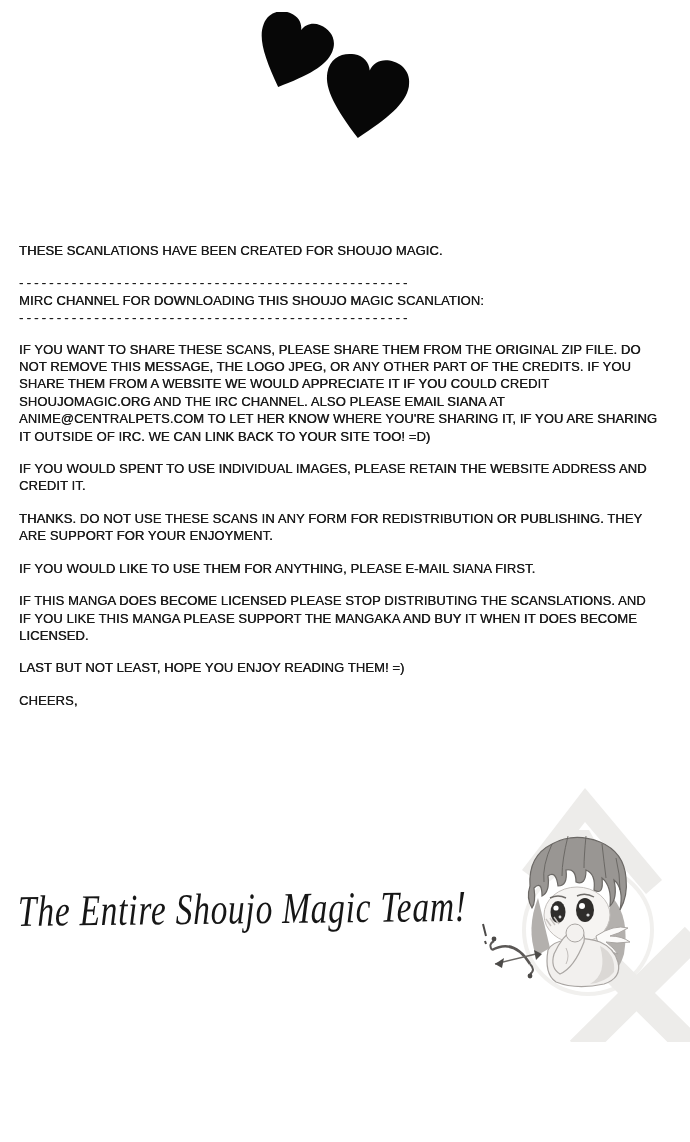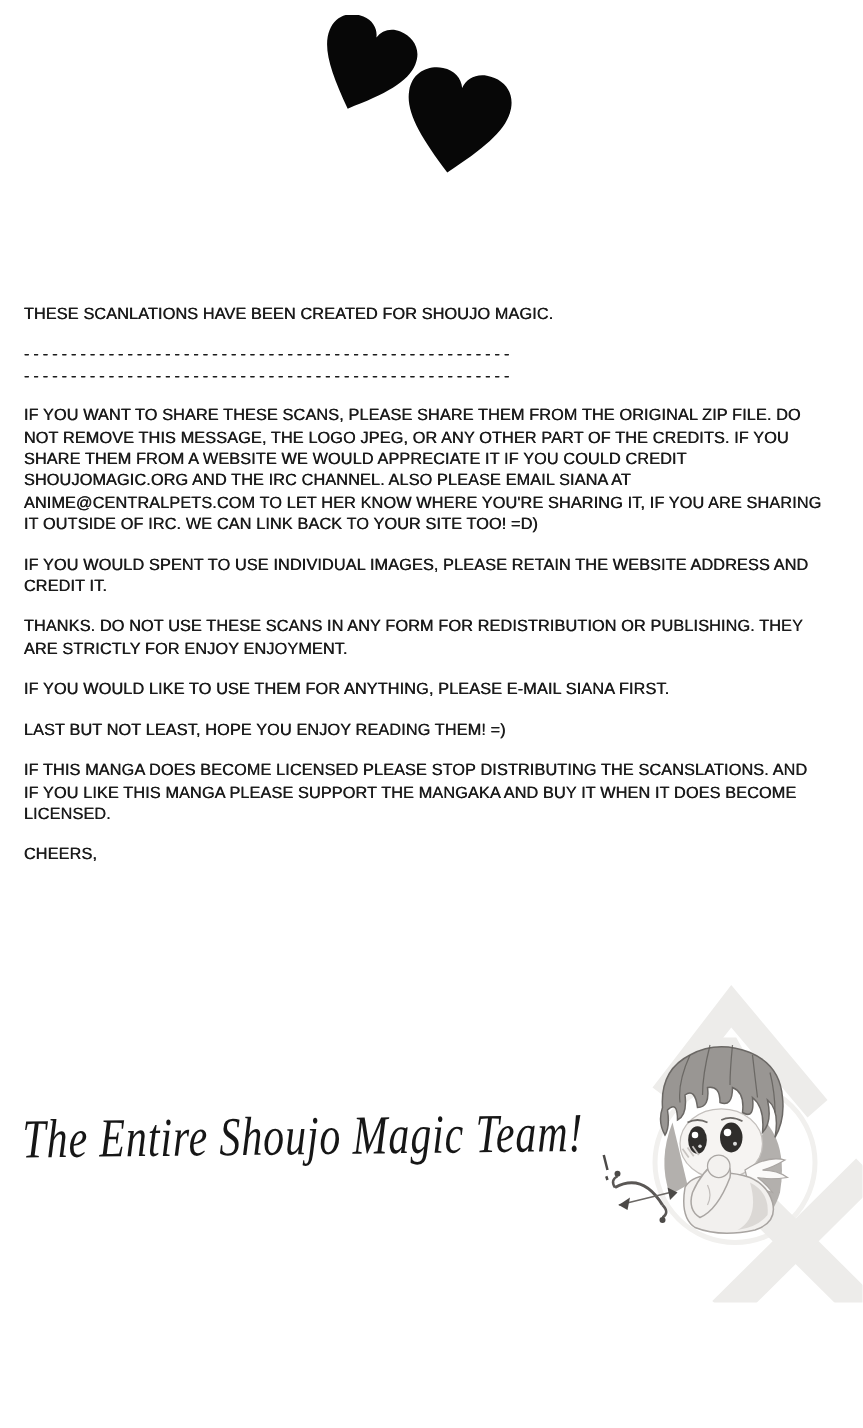--- a/index.html
+++ b/index.html
@@ -70,27 +70,28 @@
     <defs>
       <path id="heart" d="M50 90 C22 64 6 45 6 27 C6 11 18 3 31 3 C41 3 48 9 50 17 C52 9 59 3 69 3 C82 3 94 11 94 27 C94 45 78 64 50 90 Z"></path>
     </defs>
     <use href="#heart" fill="#070707" transform="translate(10,2) scale(0.84) rotate(22 50 46)"></use>
     <use href="#heart" fill="#070707" transform="translate(78,42) scale(0.94) rotate(10 50 46)"></use>
   </svg>
 
   <div class="text-block">
     <p class="intro">THESE SCANLATIONS HAVE BEEN CREATED FOR SHOUJO MAGIC.</p>
     <p class="divider top tight">----------------------------------------------------</p>
+    <p class="tight">MIRC CHANNEL FOR DOWNLOADING THIS SHOUJO MAGIC SCANLATION:</p>
     <p class="divider bottom">----------------------------------------------------</p>
     <p>IF YOU WANT TO SHARE THESE SCANS, PLEASE SHARE THEM FROM THE ORIGINAL ZIP FILE. DO NOT REMOVE THIS MESSAGE, THE LOGO JPEG, OR ANY OTHER PART OF THE CREDITS. IF YOU SHARE THEM FROM A WEBSITE WE WOULD APPRECIATE IT IF YOU COULD CREDIT SHOUJOMAGIC.ORG AND THE IRC CHANNEL. ALSO PLEASE EMAIL SIANA AT ANIME@CENTRALPETS.COM TO LET HER KNOW WHERE YOU'RE SHARING IT, IF YOU ARE SHARING IT OUTSIDE OF IRC. WE CAN LINK BACK TO YOUR SITE TOO! =D)</p>
     <p>IF YOU WOULD SPENT TO USE INDIVIDUAL IMAGES, PLEASE RETAIN THE WEBSITE ADDRESS AND CREDIT IT.</p>
-    <p>THANKS. DO NOT USE THESE SCANS IN ANY FORM FOR REDISTRIBUTION OR PUBLISHING. THEY ARE STRICTLY FOR ENJOY ENJOYMENT.</p>
+    <p>THANKS. DO NOT USE THESE SCANS IN ANY FORM FOR REDISTRIBUTION OR PUBLISHING. THEY ARE SUPPORT FOR YOUR ENJOYMENT.</p>
     <p>IF YOU WOULD LIKE TO USE THEM FOR ANYTHING, PLEASE E-MAIL SIANA FIRST.</p>
+    <p>IF THIS MANGA DOES BECOME LICENSED PLEASE STOP DISTRIBUTING THE SCANSLATIONS. AND IF YOU LIKE THIS MANGA PLEASE SUPPORT THE MANGAKA AND BUY IT WHEN IT DOES BECOME LICENSED.</p>
     <p>LAST BUT NOT LEAST, HOPE YOU ENJOY READING THEM! =)</p>
-    <p>IF THIS MANGA DOES BECOME LICENSED PLEASE STOP DISTRIBUTING THE SCANSLATIONS. AND IF YOU LIKE THIS MANGA PLEASE SUPPORT THE MANGAKA AND BUY IT WHEN IT DOES BECOME LICENSED.</p>
     <p>CHEERS,</p>
   </div>
 
   <div class="signature">The Entire Shoujo Magic Team!</div>
 
   <svg class="illustration" viewBox="0 0 212 264" xmlns="http://www.w3.org/2000/svg" aria-hidden="true">
 
     <g>
       <path d="M107 10 L44 92 L60 104 L107 44 L168 116 L184 102 Z" fill="#edecea"></path>
       <path d="M99 52 L82 84 L92 90 L105 64 L120 92 L130 86 L111 52 Z" fill="#edecea"></path>

